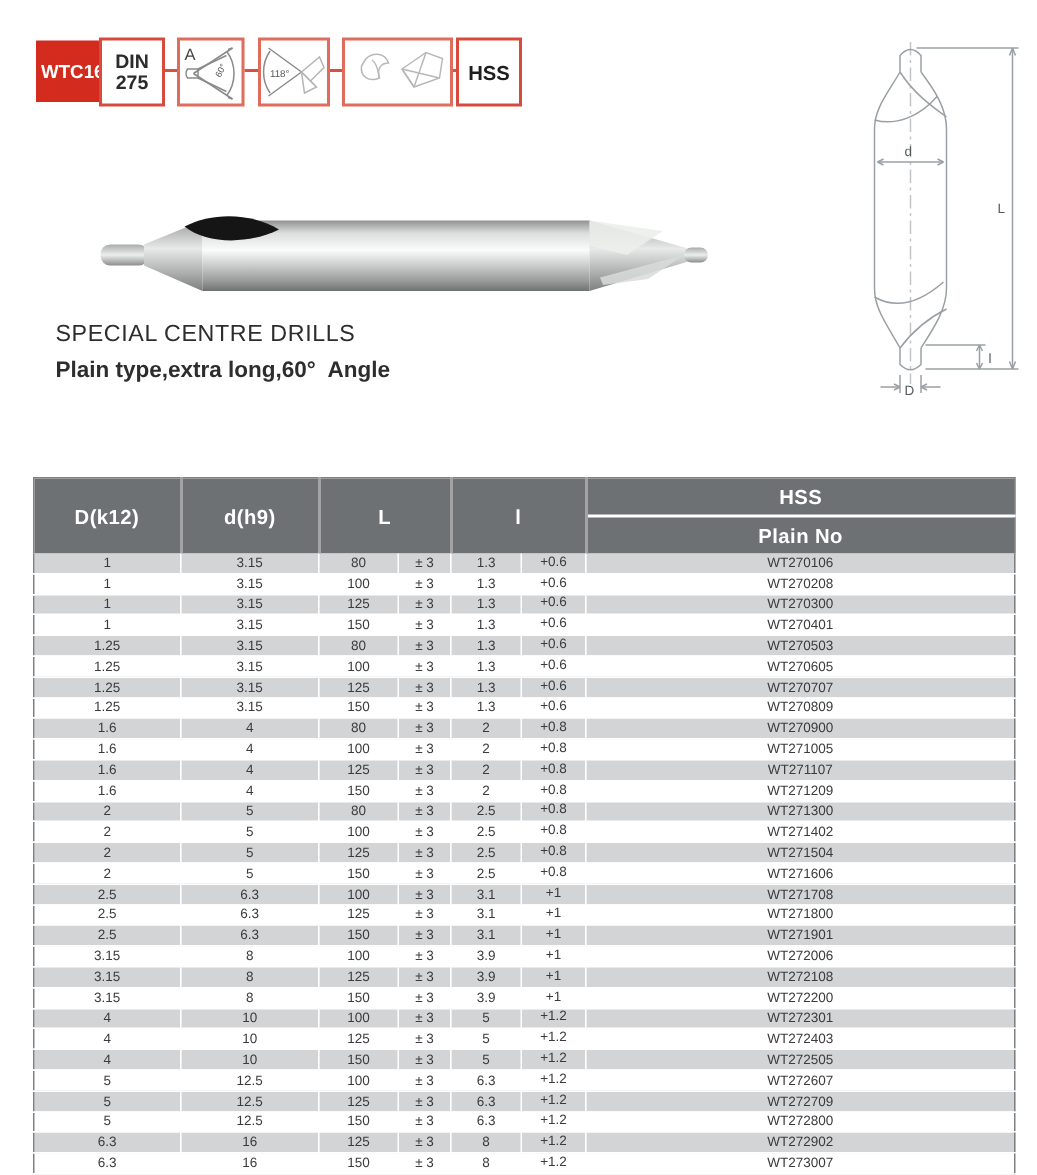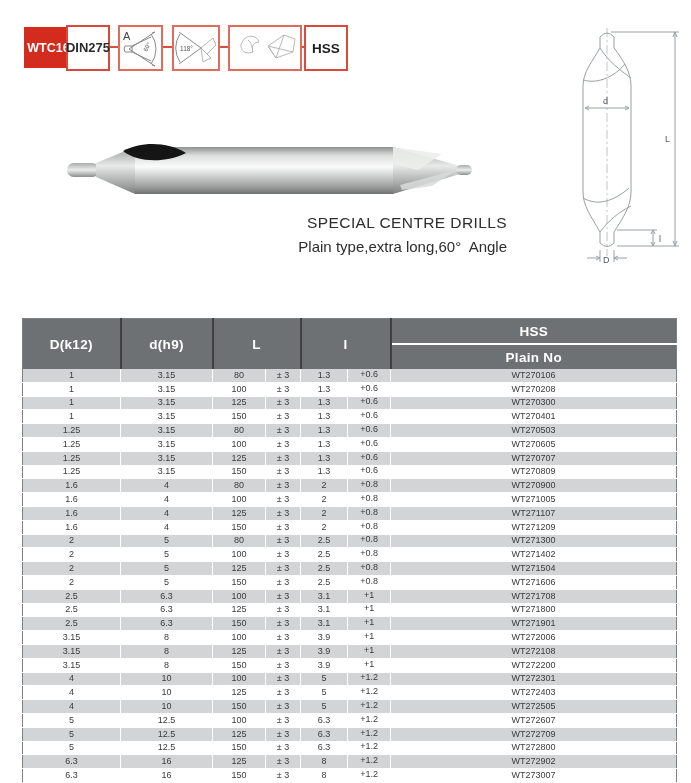--- a/index.html
+++ b/index.html
@@ -5,42 +5,42 @@
   html,body{margin:0;padding:0;background:#fff;}
   body{font-family:"Liberation Sans",sans-serif;-webkit-font-smoothing:antialiased;}
   .page{position:relative;width:691px;height:783px;background:#ffffff;overflow:hidden;}
 
   
   .connector{position:absolute;top:46px;left:30px;width:300px;height:2px;background:#d9503f;z-index:0;}
   .badge{position:absolute;box-sizing:border-box;background:#fff;border:2px solid #df6c5d;
          display:flex;align-items:center;justify-content:center;z-index:1;}
   .badge-brand{left:24px;top:27px;width:49px;height:41px;background:#d32b1e;border:none;}
   .badge-brand span{color:#fff;font-weight:bold;font-size:12.5px;letter-spacing:0;}
-  .badge-din{left:66px;top:25px;width:44px;height:46px;border-color:#d84b3c;}
+  .badge-din{left:66px;top:25px;width:44px;height:46px;border-color:#d84b3c;flex-direction:column;}
   .badge-din span{color:#2b2b2b;font-weight:bold;font-size:13px;line-height:1.1;}
   .badge-icon-a{left:118px;top:25px;width:45px;height:46px;}
   .badge-icon-118{left:172px;top:25px;width:48px;height:46px;}
   .badge-icon-flutes{left:228px;top:25px;width:74px;height:46px;}
   .badge-hss{left:304px;top:25px;width:44px;height:46px;border-color:#d84b3c;}
   .badge-hss span{color:#1e1e1e;font-weight:bold;font-size:13.5px;}
 
   
   .drill-photo{position:absolute;left:28px;top:133px;}
   .tech-drawing{position:absolute;left:545px;top:20px;}
 
   
-  .title-block{position:absolute;left:37px;top:214px;width:470px;text-align:right;color:#2d2d2d;}
+  .title-block{position:absolute;left:37px;top:214px;width:470px;text-align:left;color:#2d2d2d;}
   .title-main{font-size:15.5px;letter-spacing:.4px;}
-  .title-sub{font-size:15px;margin-top:6px;white-space:pre;}
+  .title-sub{font-size:15px;margin-top:6px;white-space:pre;font-weight:bold;}
 
   
   .table-wrap{position:absolute;left:22px;top:318px;width:654px;}
   table{border-collapse:collapse;table-layout:fixed;width:654px;border:1px solid #7e8184;}
   thead th{background:#6e7174;color:#fff;font-weight:bold;font-size:13.5px;
-           border-right:2px solid #404040;padding:0;letter-spacing:.3px;}
+           border-right:2px solid #a3a3a3;padding:0;letter-spacing:.3px;}
   thead tr.h1 th{height:24px;}
   thead tr.h2 th{height:24px;}
   thead th.last{border-right:none;}
   thead th.hss-top{border-bottom:2px solid #fff;}
   tbody td{font-size:9px;color:#3b3b3d;text-align:center;height:10.8px;line-height:1;
            padding:0;border-right:1px solid #fff;border-bottom:1px solid #fff;background:#fff;}
   tbody td:last-child{border-right:none;margin-left:28px;}
   tbody tr.odd td{background:#d3d4d6;}
   tbody td.tol{padding-bottom:2px;}
 </style>

